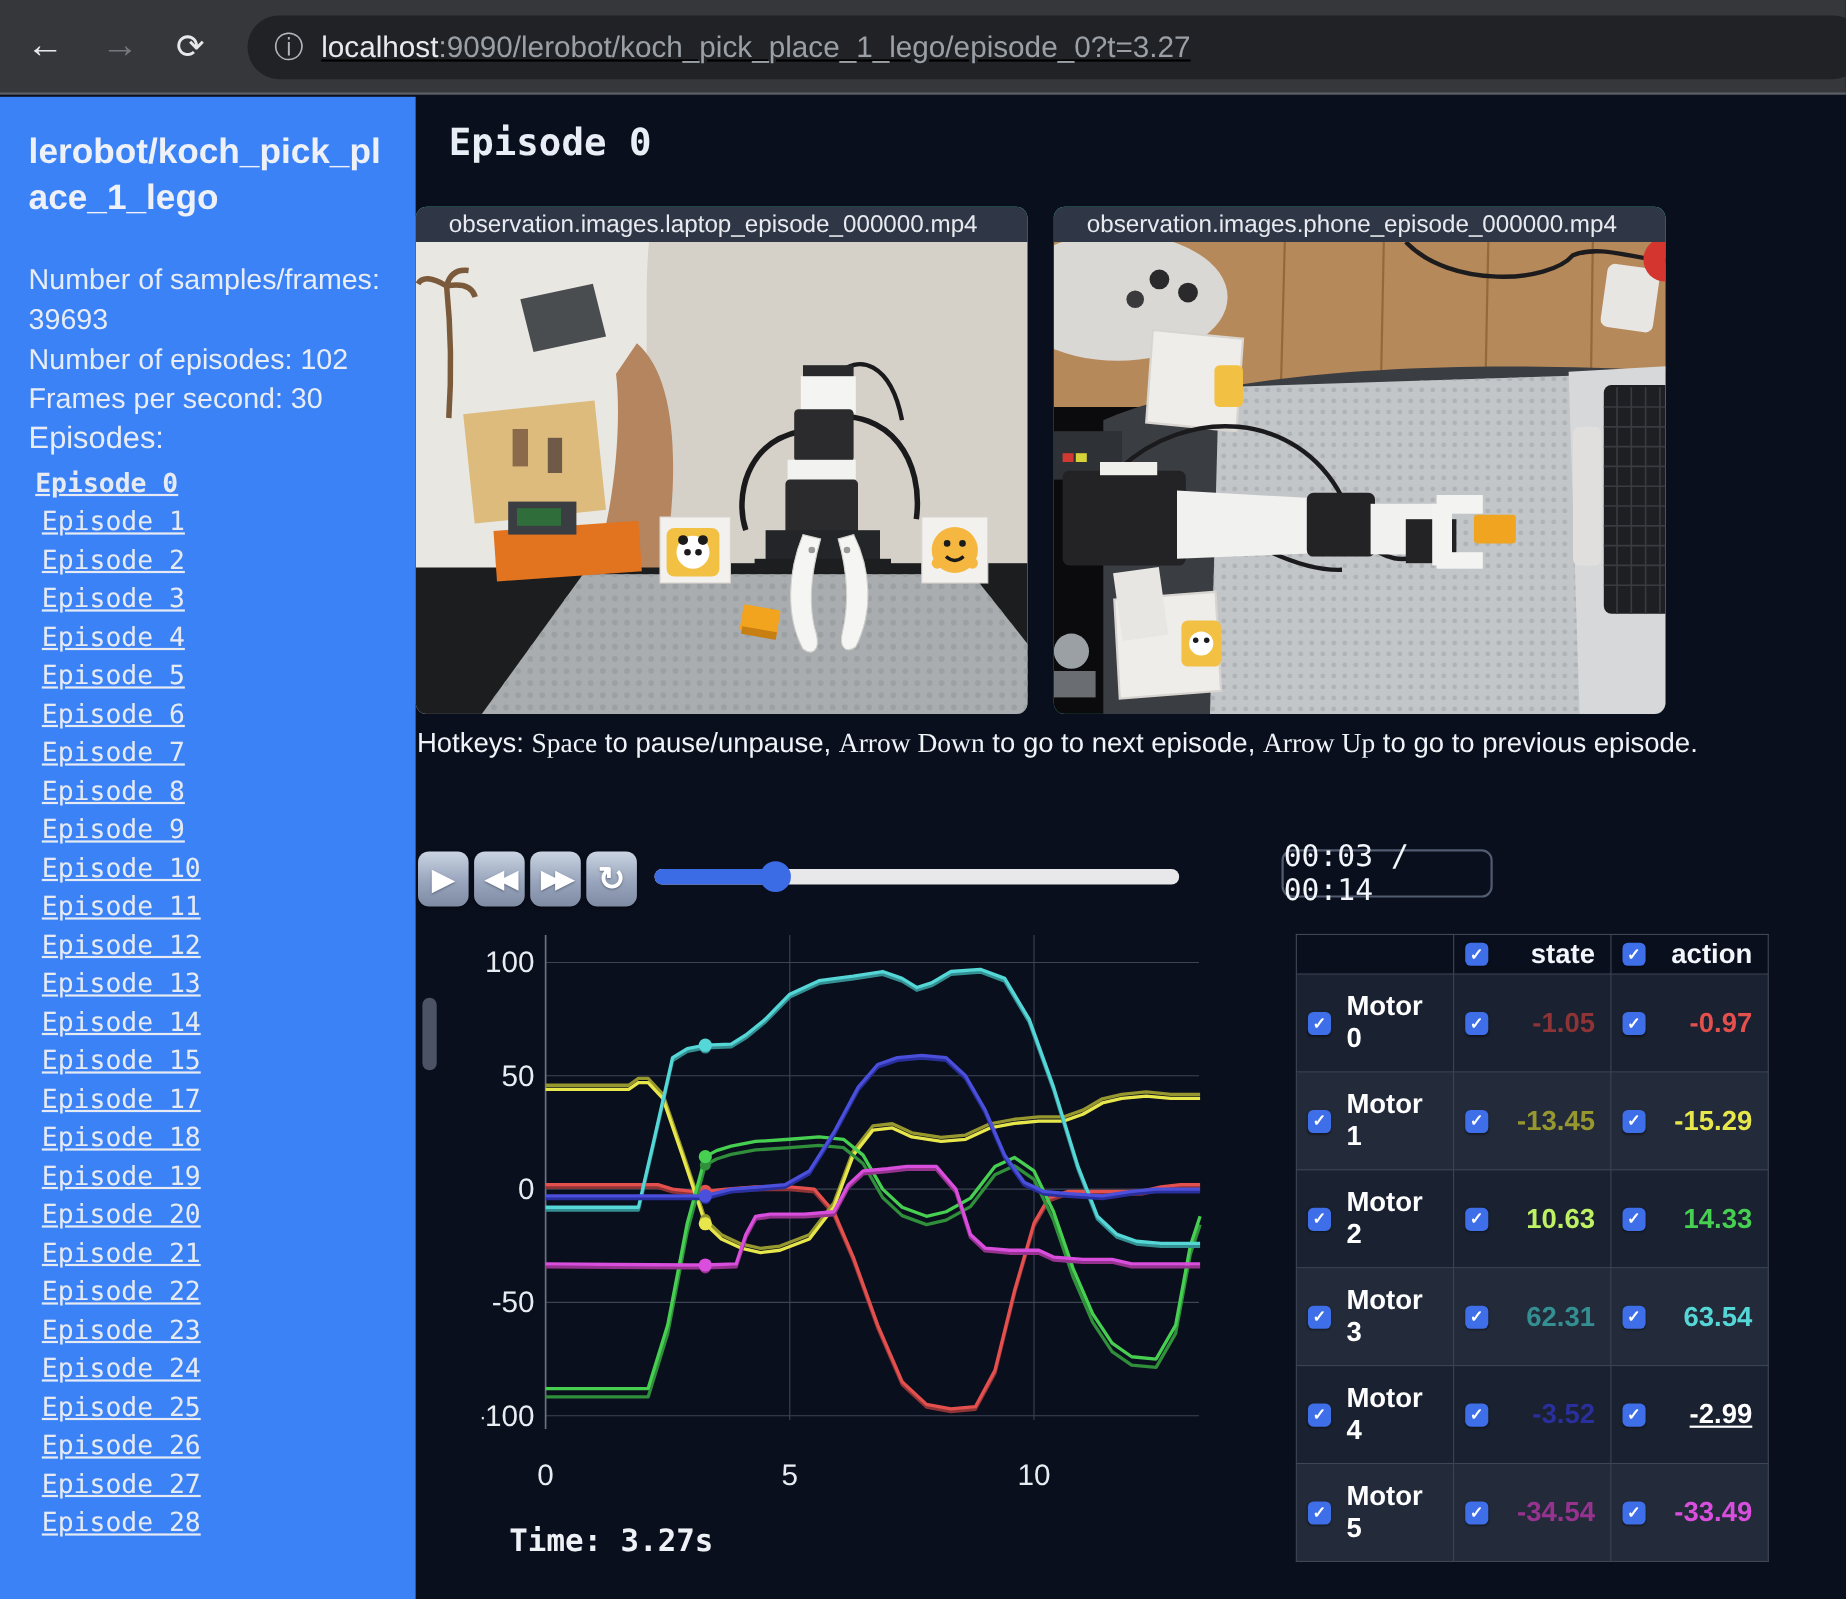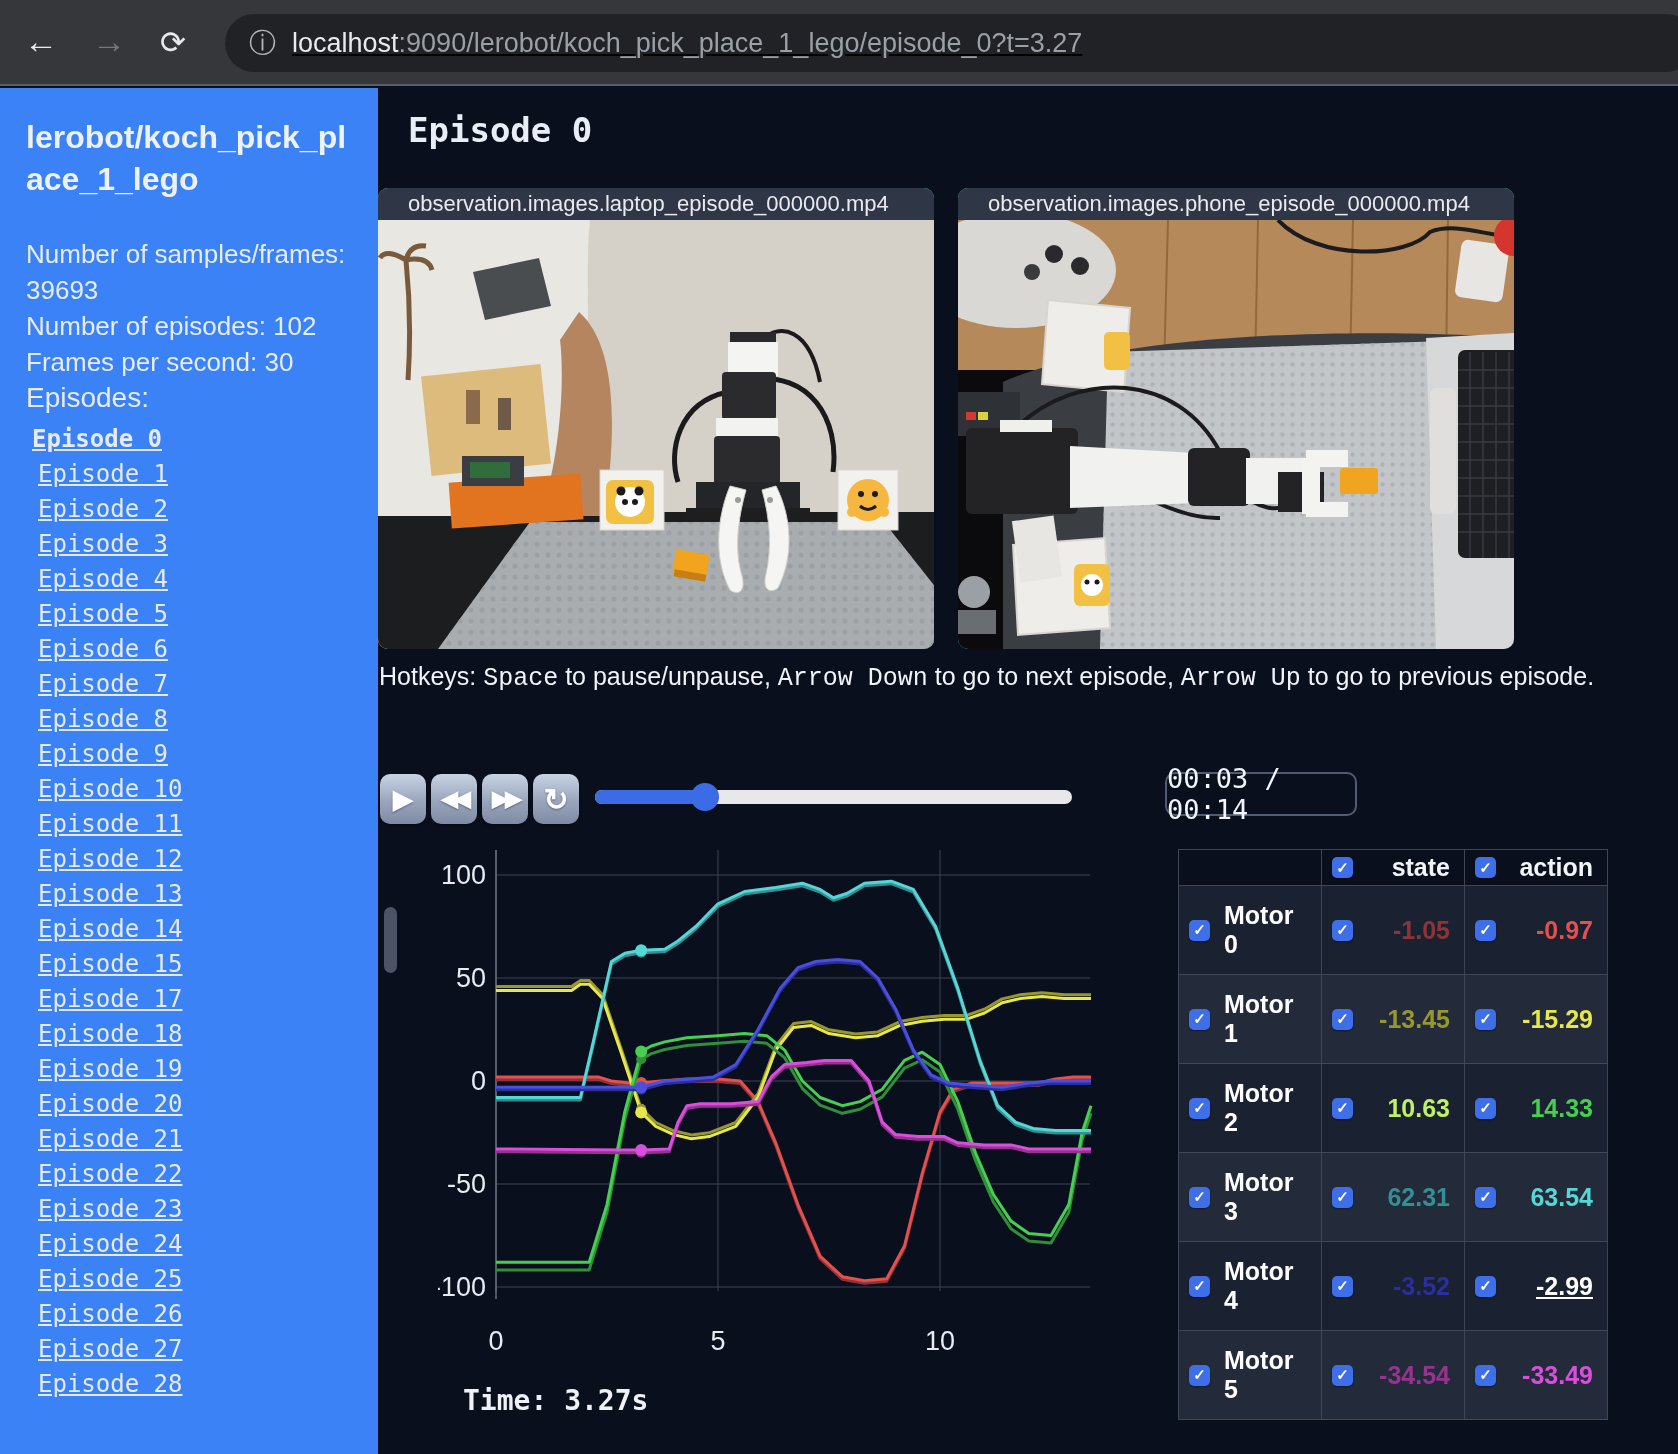--- a/index.html
+++ b/index.html
@@ -45,21 +45,21 @@
   .video-panel { position:absolute; top:89px; width:556px; height:461px;
     border-radius:10px; overflow:hidden; background:#5eead4;margin-top:11px; }
   .vp-left  { left:0px; }
   .vp-right { left:580px; }
   .video-title { height:32px; background:#2f3747; color:#e8eaef; font-size:22px;
     line-height:32px; padding-left:30px; white-space:nowrap; overflow:hidden; }
   .video-frame { width:574px; height:429px; background:#0b0b0d; }
 
   
   .hotkeys { position:absolute; left:1px; top:574px; font-size:25px; color:#f0f3f8; }
-  .hotkeys .k { font-family:Liberation Mono, monospace; }
+  .hotkeys .k { font-family:Liberation Serif, serif; }
 
   
   .ctl-btn { position:absolute; top:686px; width:46px; height:50px; border:none;
     border-radius:10px; background:linear-gradient(180deg,#c9d3e2 0%,#99a5bc 55%,#7e8ba3 100%);
     color:#fff; font-size:22px; font-weight:bold; cursor:pointer;
     display:flex; align-items:center; justify-content:center; letter-spacing:-4px;
     text-shadow:0 1px 2px rgba(40,50,70,.55); box-shadow:0 1px 3px rgba(0,0,0,.5); }
   .btn-play { left:2px; font-size:26px; letter-spacing:0; }
   .btn-rew  { left:53px; }
   .btn-ff   { left:104px; }

